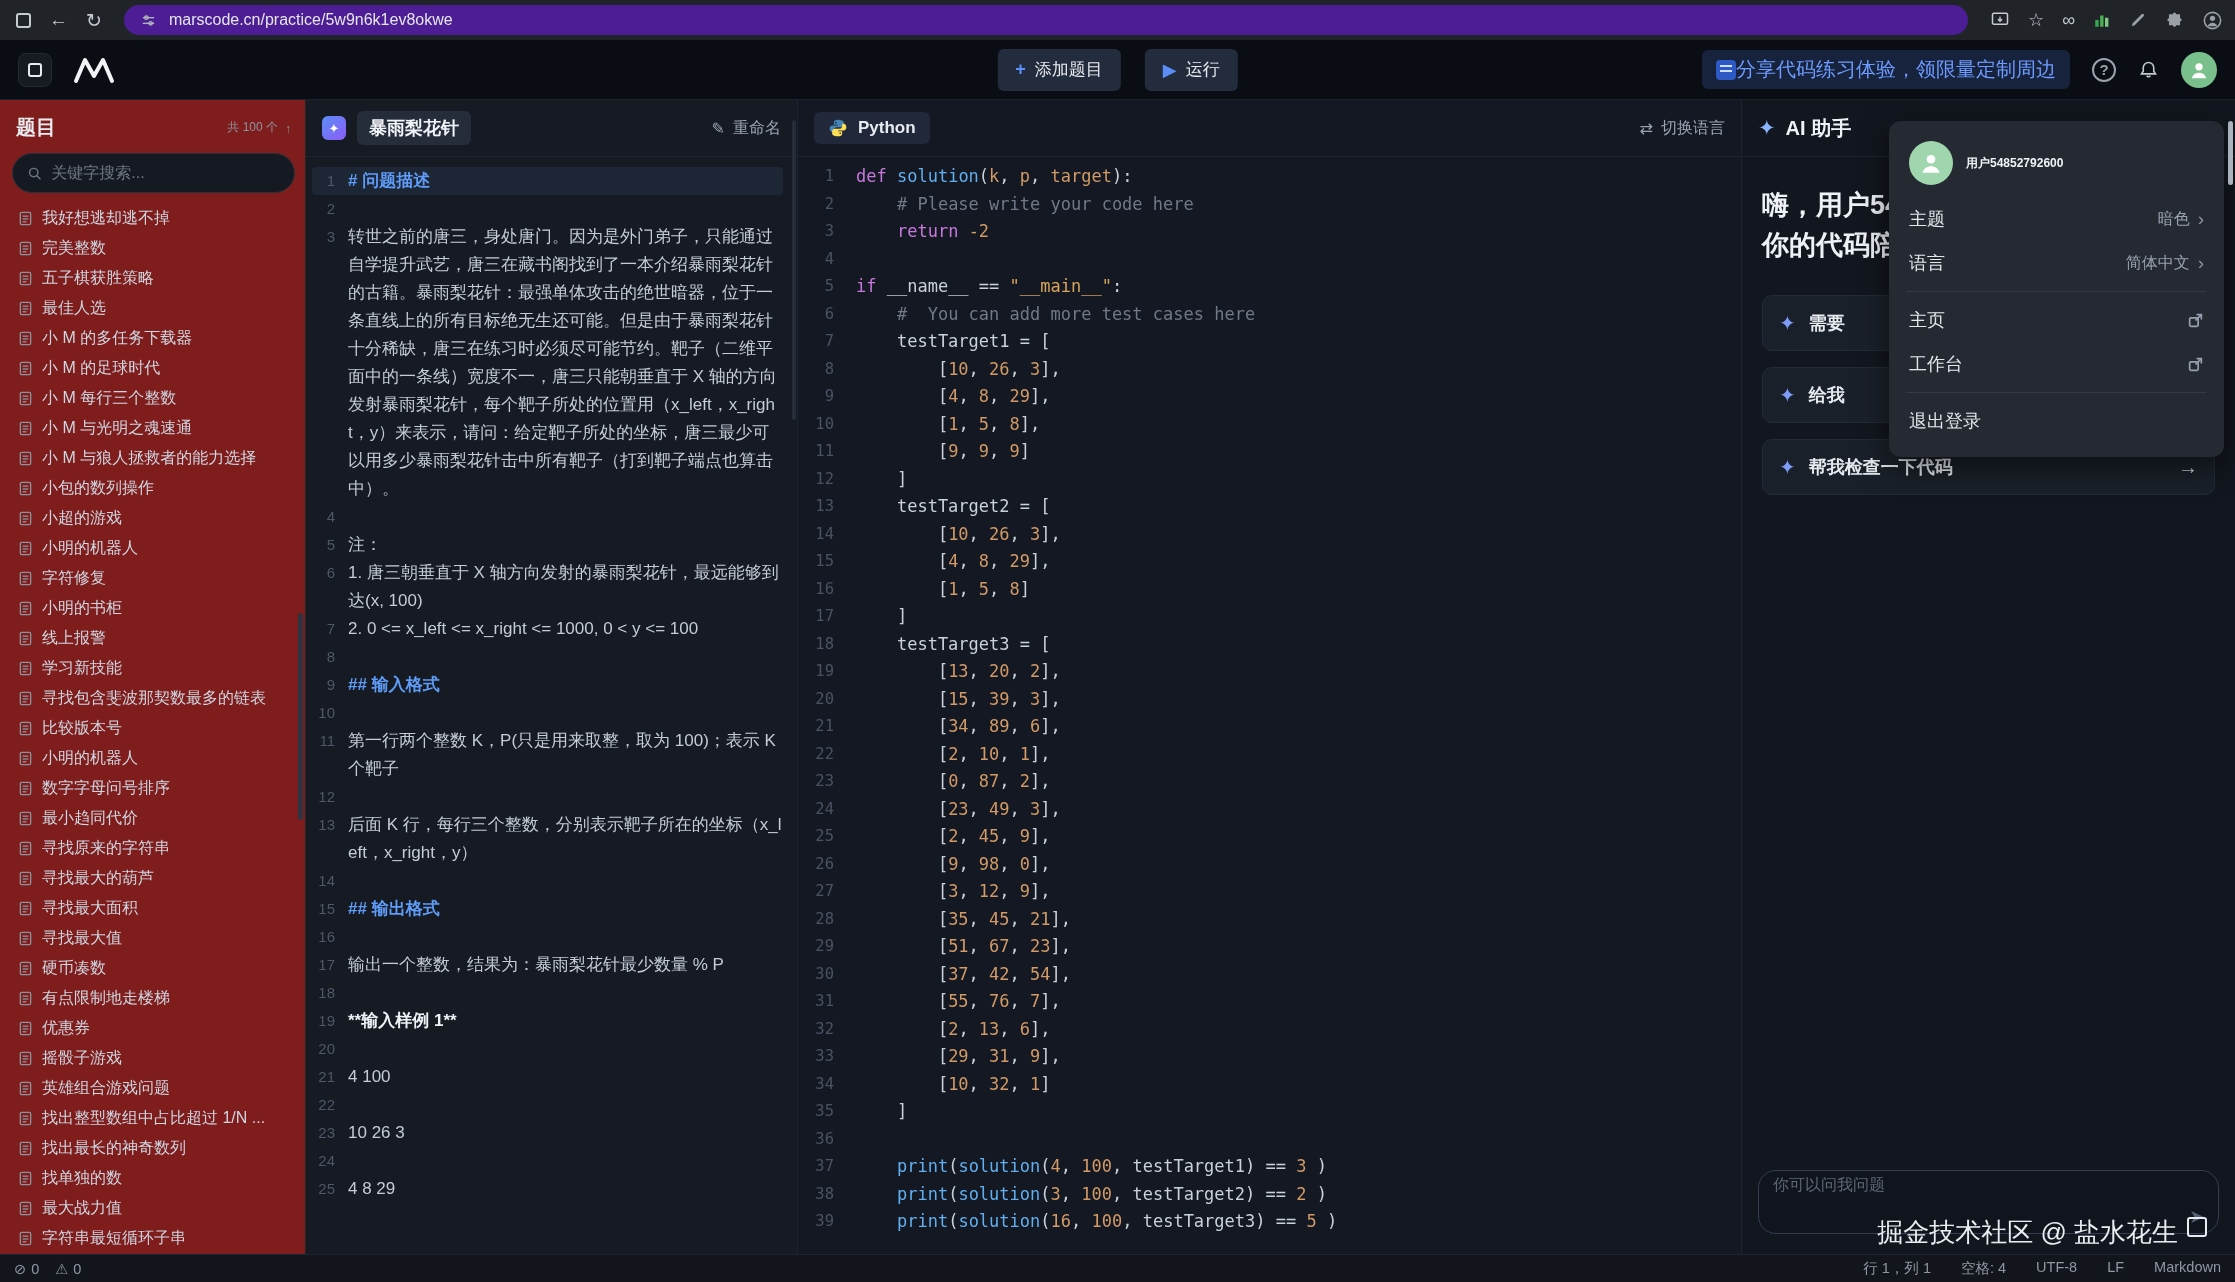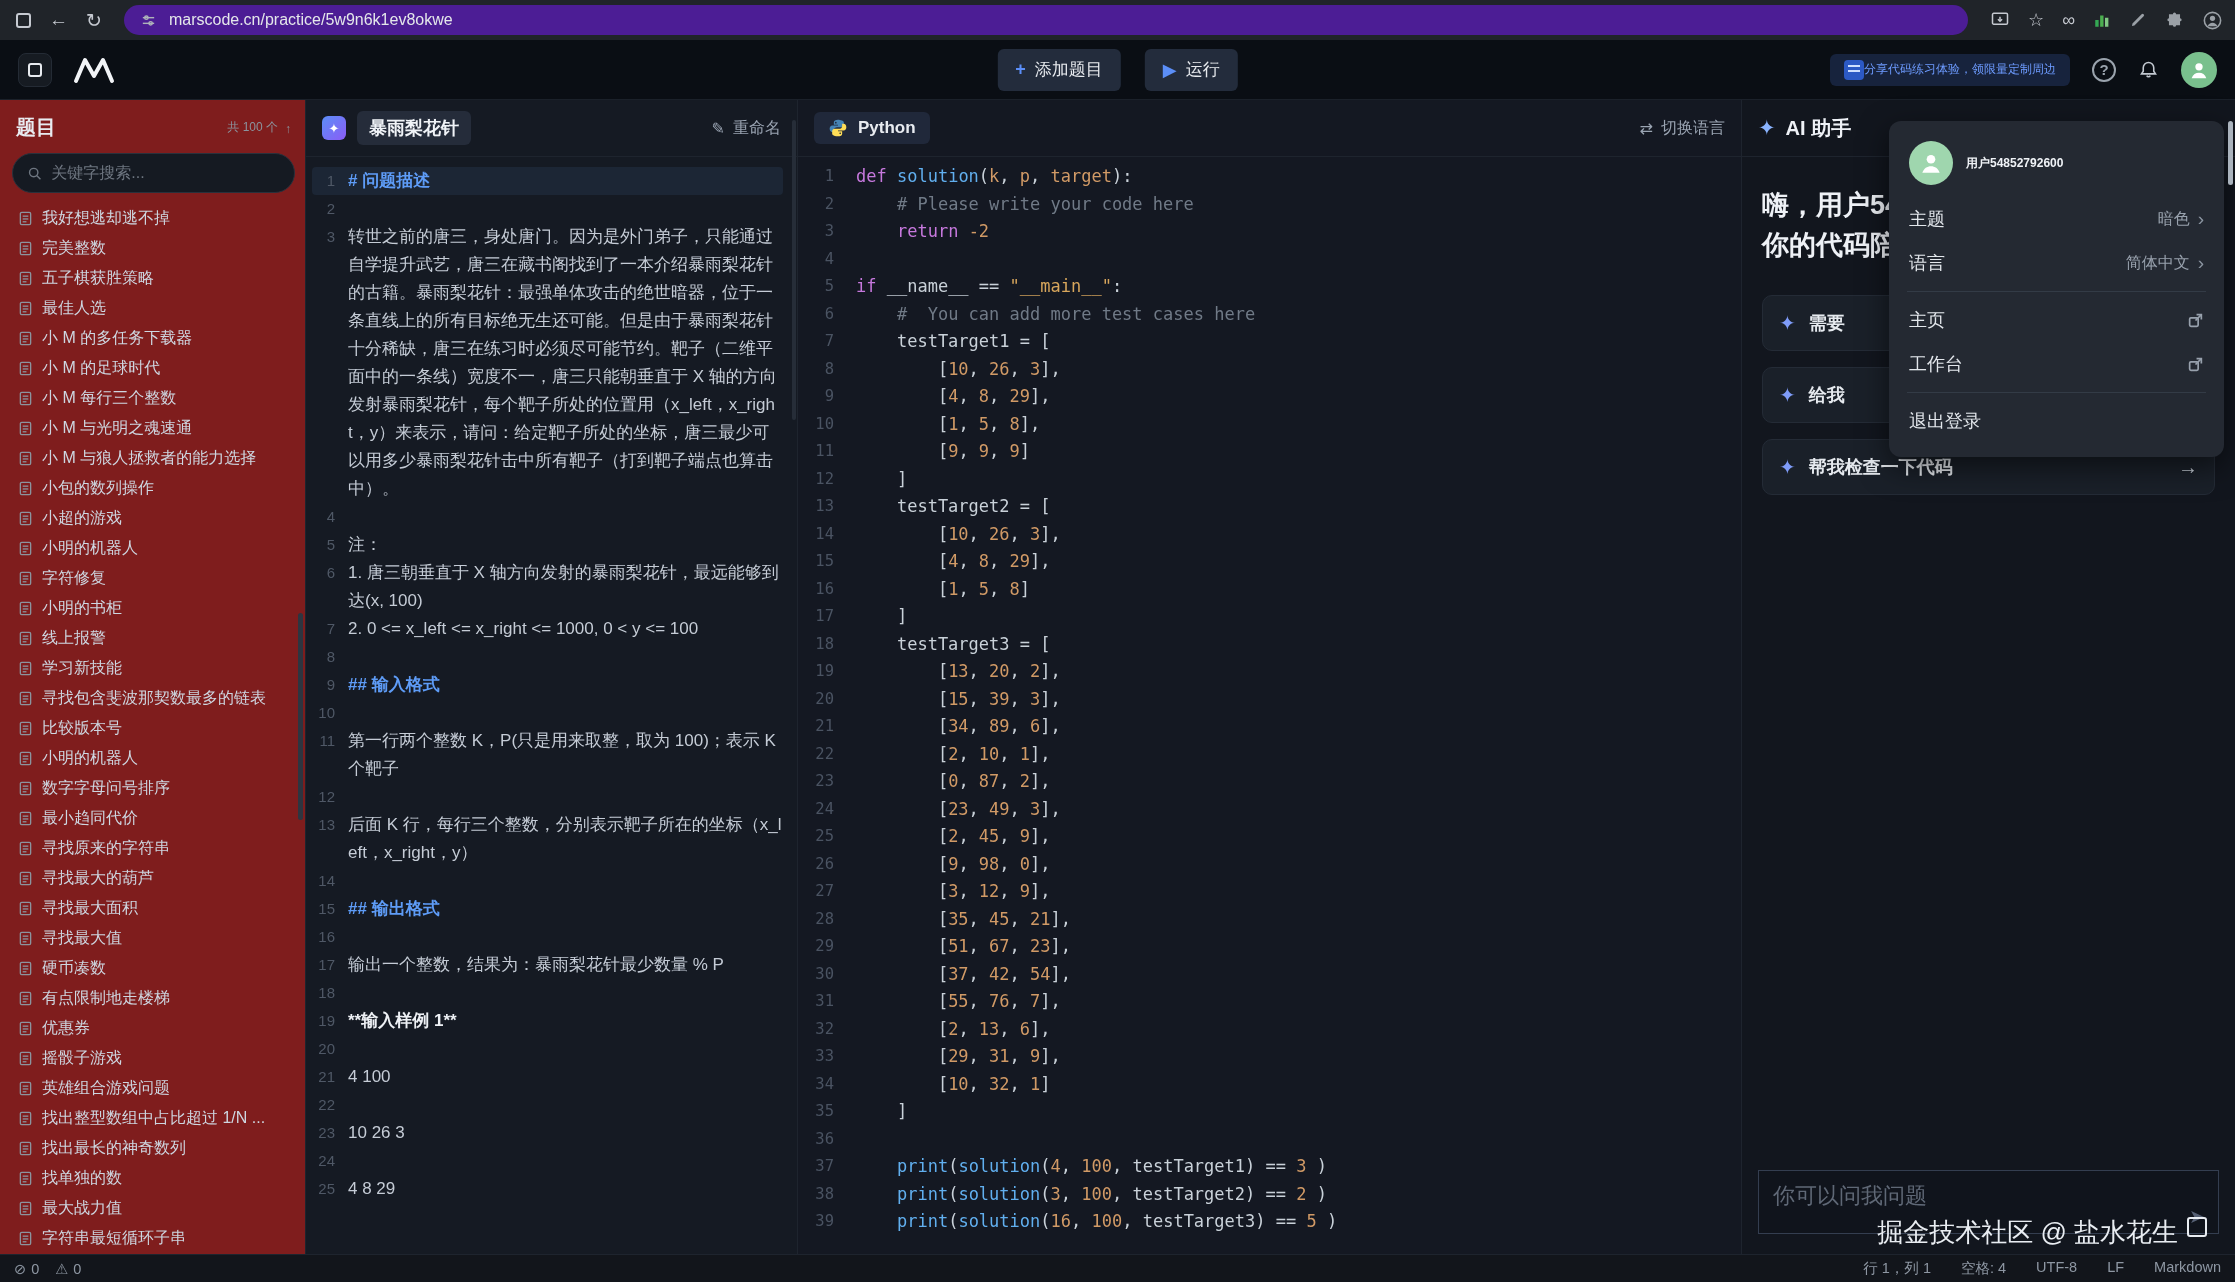--- a/index.html
+++ b/index.html
@@ -16,21 +16,21 @@
 
   
   .app-header{height:60px;background:#0a0e14;border-bottom:1px solid #1b212a;display:flex;align-items:center;padding:0 18px;position:relative;z-index:5}
   .header-left{display:flex;align-items:center;gap:20px}
   .app-icon{width:34px;height:34px;border-radius:8px;background:#161b22;border:1px solid #242b35;display:flex;align-items:center;justify-content:center}
   .inner-sq{width:14px;height:14px;border:2px solid #e8ebf0;border-radius:3px}
   .header-center{position:absolute;left:50%;transform:translateX(-50%);display:flex;gap:24px}
   .hbtn{height:42px;background:#232c3c;border-radius:6px;display:flex;align-items:center;gap:9px;padding:0 18px;color:#e7eaee;font-size:17px;cursor:pointer}
   .hbtn .ic{color:#5b8ef7;font-size:18px;font-weight:700}
   .header-right{margin-left:auto;display:flex;align-items:center;gap:22px}
-  .banner{display:flex;align-items:center;background:#17233d;color:#6d9bff;border-radius:6px;padding:6px 14px;font-size:12px}
+  .banner{display:flex;align-items:center;background:#17233d;color:#6d9bff;border-radius:6px;padding:6px 14px;font-size:20px}
   .banner-ic{width:20px;height:20px;border-radius:4px;background:#2c59c4;position:relative}
   .banner-ic::before{content:"";position:absolute;left:4px;top:5px;width:12px;height:2px;background:#cfe0ff;box-shadow:0 5px 0 #cfe0ff}
   .help-circle{width:24px;height:24px;border:2px solid #9aa3ad;border-radius:50%;color:#9aa3ad;font-size:15px;font-weight:700;display:flex;align-items:center;justify-content:center}
   .avatar{width:36px;height:36px;border-radius:50%;background:#79c08d;display:flex;align-items:center;justify-content:center;overflow:hidden}
 
   
   .main{display:flex;height:1154px}
   .panel-head{height:57px;flex:none;display:flex;align-items:center;justify-content:space-between;padding:0 16px;border-bottom:1px solid #1e242e}
 
   
@@ -73,21 +73,21 @@
   .ai-panel{width:493px;flex:none;background:#12161e;display:flex;flex-direction:column;position:relative;overflow:hidden}
   .ai-title{display:flex;align-items:center;gap:10px;font-size:20px;font-weight:700;color:#eef1f6}
   .ai-title .spark{color:#8ab4ff;font-size:21px}
   .ai-content{flex:1;padding:28px 20px 0}
   .ai-greet{font-size:27px;font-weight:800;color:#eef1f6;line-height:40px}
   .ai-cards{margin-top:30px}
   .ai-card{margin-top:16px;height:56px;background:#1a2029;border:1px solid #242b36;border-radius:10px;display:flex;align-items:center;gap:13px;padding:0 16px;color:#e6eaef;font-size:18px;font-weight:600;cursor:pointer}
   .ai-card .spark{color:#7f9cf9;font-size:20px}
   .ai-card .arrow{margin-left:auto;color:#cfd6df;font-size:20px}
   .ai-inputwrap{margin:0 16px 16px;position:relative}
-  .ai-input{width:100%;height:64px;background:#10141c;border:1px solid #343e50;border-radius:0;resize:none;padding:10px 14px;color:#c9d1d9;font-size:22px;outline:none;font-family:inherit}
+  .ai-input{width:100%;height:64px;background:#10141c;border:1px solid #343e50;border-radius:18px;resize:none;padding:4px 14px;color:#c9d1d9;font-size:16px;outline:none;font-family:inherit}
   .ai-input::placeholder{color:#5f6876}
   .send-icon{position:absolute;right:14px;bottom:10px;color:#566074;font-size:19px}
 
   
   .user-menu{position:absolute;top:121px;right:11px;width:335px;background:#242932;border-radius:12px;box-shadow:0 10px 30px rgba(0,0,0,.55);padding:14px 18px;z-index:100}
   .um-user{display:flex;align-items:center;gap:13px;padding:6px 2px 12px}
   .um-avatar{width:44px;height:44px;border-radius:50%;background:#9fd6ae;display:flex;align-items:center;justify-content:center}
   .um-name{font-size:12px;font-weight:700;color:#f0f3f7}
   .um-row{height:44px;display:flex;align-items:center;justify-content:space-between;color:#e3e7ec;font-size:18px;padding:0 2px;cursor:pointer}
   .um-val{color:#98a1ad;font-size:16px;display:flex;align-items:center;gap:8px}

